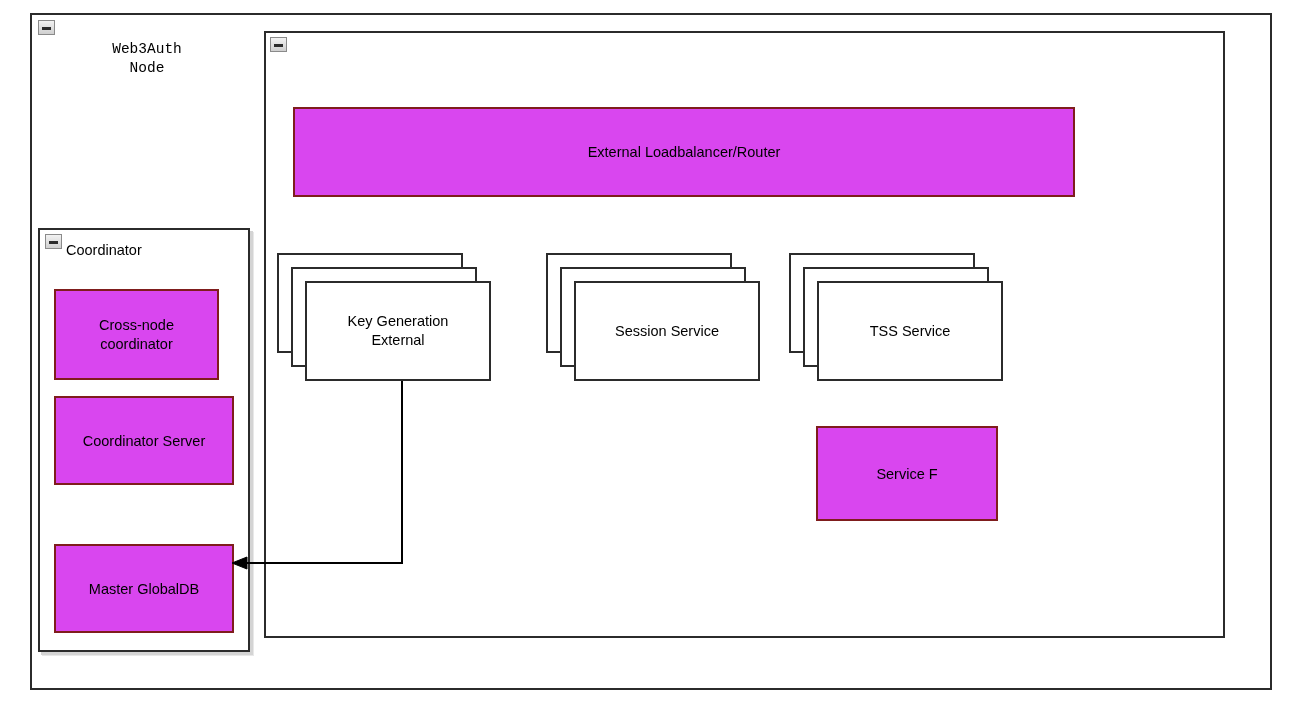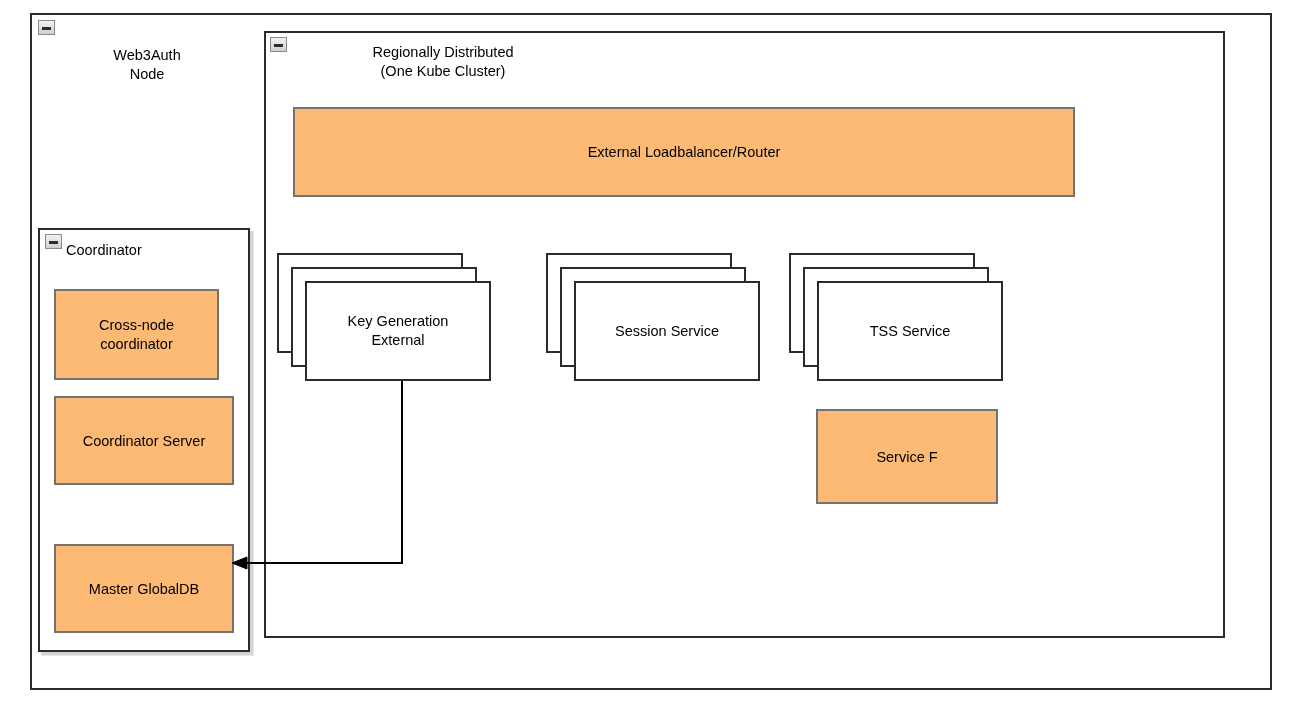--- a/index.html
+++ b/index.html
@@ -19,22 +19,22 @@
     width: 1302px;
     height: 708px;
     background: #ffffff;
     overflow: hidden;
   }
 
   
   .node {
     position: absolute;
     box-sizing: border-box;
-    background: #fdba74;
-    border: 2px solid #737373;
+    background: #d946ef;
+    border: 2px solid #7f1d1d;
   }
 
   
   .group {
     background: #ffffff;
     border: 2px solid #2b2b2b;
   }
 
   
   .group.framed {
@@ -115,29 +115,27 @@
 </style>
 </head>
 <body>
 
 <div id="canvas">
 
   <div class="node group" style="left:30px; top:13px; width:1242px; height:677px;"></div>
 
   <div class="collapse-icon" style="left:38px; top:20px;"></div>
 
-  <div class="group-title" style="left:57px; top:46px; width:180px;">Web3Auth
+  <div class="group-title" style="left:57px; top:40px; width:180px;font-family:Liberation Mono, monospace;">Web3Auth
 Node</div>
 
   <div class="node group" style="left:264px; top:31px; width:961px; height:607px;"></div>
 
   <div class="collapse-icon" style="left:270px; top:37px;"></div>
 
-  <div class="group-title" style="left:293px; top:43px; width:300px;">Regionally Distributed
-(One Kube Cluster)</div>
 
   <div class="node" style="left:293px; top:107px; width:782px; height:90px;">
     <div class="box-label">External Loadbalancer/Router</div>
   </div>
 
   <div class="stack" style="left:277px; top:253px; width:214px; height:128px;">
     <div class="card back2" style="width:186px; height:100px;"></div>
     <div class="card back1" style="width:186px; height:100px;"></div>
     <div class="card front" style="width:186px; height:100px;">
       <div class="box-label">Key Generation
@@ -155,21 +153,21 @@
 
   <div class="stack" style="left:546px; top:253px; width:214px; height:128px;">
     <div class="card back2" style="width:186px; height:100px;"></div>
     <div class="card back1" style="width:186px; height:100px;"></div>
     <div class="card front" style="width:186px; height:100px;">
       <div class="box-label">Session Service</div>
     </div>
   </div>
 
 
-  <div class="node" style="left:816px; top:409px; width:182px; height:95px;">
+  <div class="node" style="left:816px; top:426px; width:182px; height:95px;">
     <div class="box-label">Service F</div>
   </div>
 
   <div class="node group framed" style="left:38px; top:228px; width:212px; height:424px;"></div>
 
   <div class="collapse-icon" style="left:45px; top:234px;"></div>
 
   <div class="group-title left" style="left:66px; top:241px; width:170px;">Coordinator</div>
 
   <div class="node" style="left:54px; top:289px; width:165px; height:91px;">

